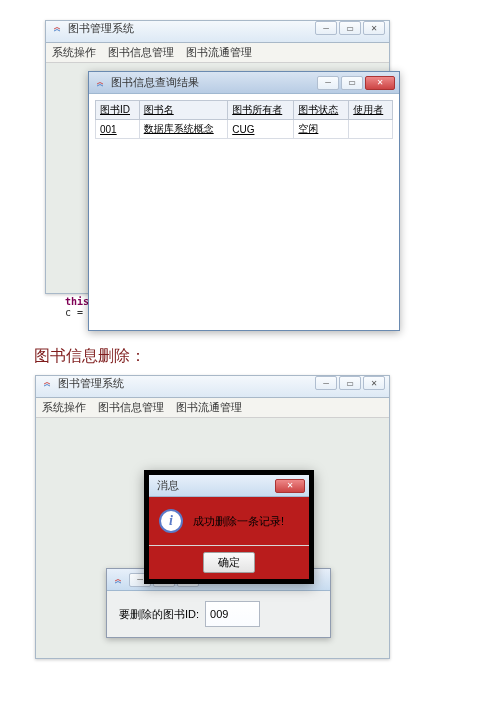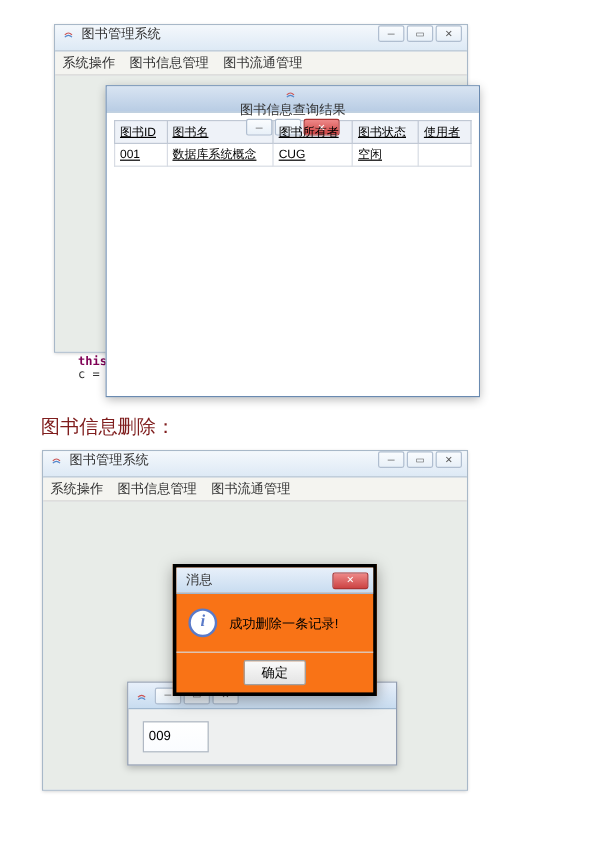--- a/index.html
+++ b/index.html
@@ -77,21 +77,20 @@
     .inner-titlebar {
       height: 22px;
       background: linear-gradient(#e8f0fa, #c8dcf0);
       border-bottom: 1px solid #a0b8d0;
       display: flex;
       align-items: center;
       padding: 0 4px;
     }
     .inner-titlebar.dark {
       background: linear-gradient(#d8e4f2, #b8ccE4);
-      flex-direction: column;
     }
     .query-body { padding: 6px; background: #fff; }
     table.data-table {
       border-collapse: collapse;
       width: 100%;
       font-size: 10px;
       text-decoration: underline;
     }
     table.data-table th {
       background: #eef2f8;
@@ -114,22 +113,22 @@
     }
     .kw-this { color: #7f0055; font-weight: bold; }
     .section-label {
       font-size: 16px;
       margin: 14px 0 8px 24px;
       color: #7f1d1d;
     }
     .msg-dialog {
       position: absolute;
       width: 170px;
-      border: 3px solid #000000;
-      background: #f97316;
+      border: 5px solid #000000;
+      background: #b91c1c;
       box-shadow: 0 3px 12px rgba(0,0,0,0.35);
     }
     .msg-body {
       padding: 12px 10px;
       display: flex;
       align-items: center;
       gap: 10px;
       font-size: 11px;
     }
     .info-icon {
@@ -282,20 +281,21 @@
               <path d="M3 9 Q6 6 9 9" stroke="#58c" fill="none" stroke-width="1"></path>
             </svg>
         </span>
         <div class="win-controls">
           <div class="win-btn">─</div>
           <div class="win-btn">▭</div>
           <div class="win-btn">✕</div>
         </div>
       </div>
       <div class="delete-body">
+        <span>要删除的图书ID:</span>
         <input class="text-field" style="width: 55px;" value="009">
       </div>
     </div>
 
     <div class="msg-dialog" style="left:108px; top:52px;">
       <div class="inner-titlebar">
         <span class="title-text" style="padding-left:4px;">消息</span>
         <div class="win-controls">
           <div class="win-btn close">✕</div>
         </div>

